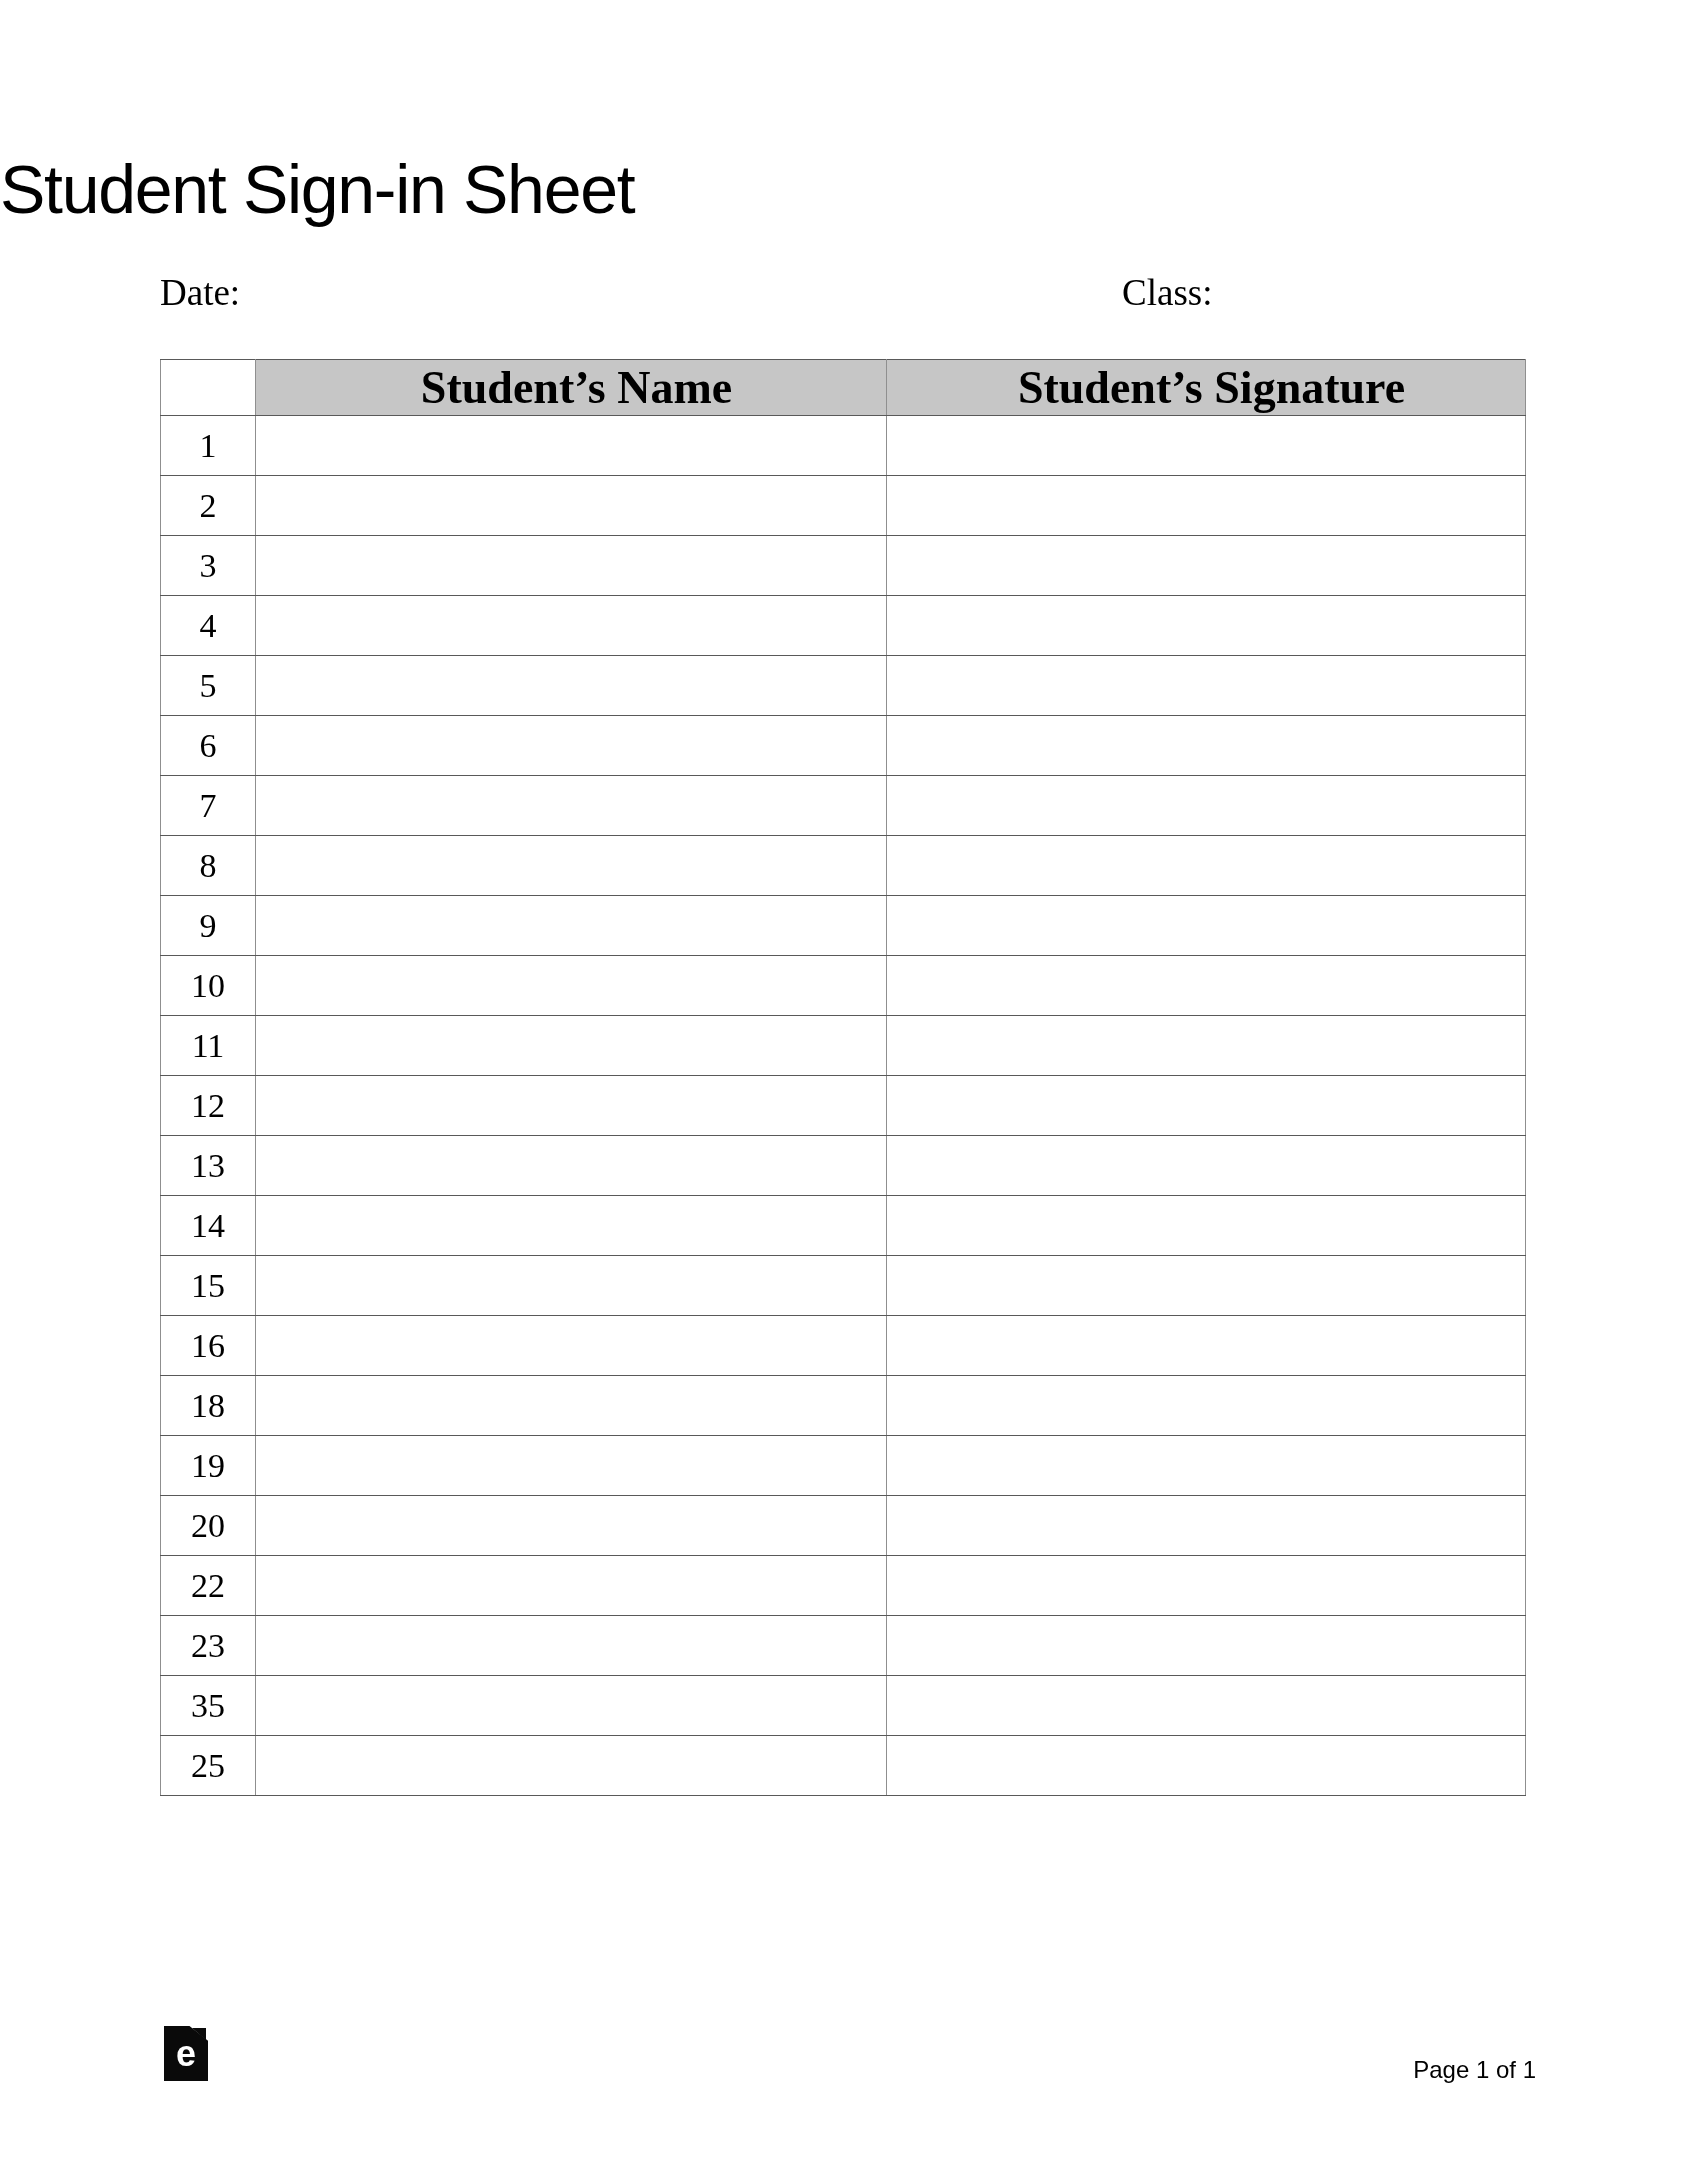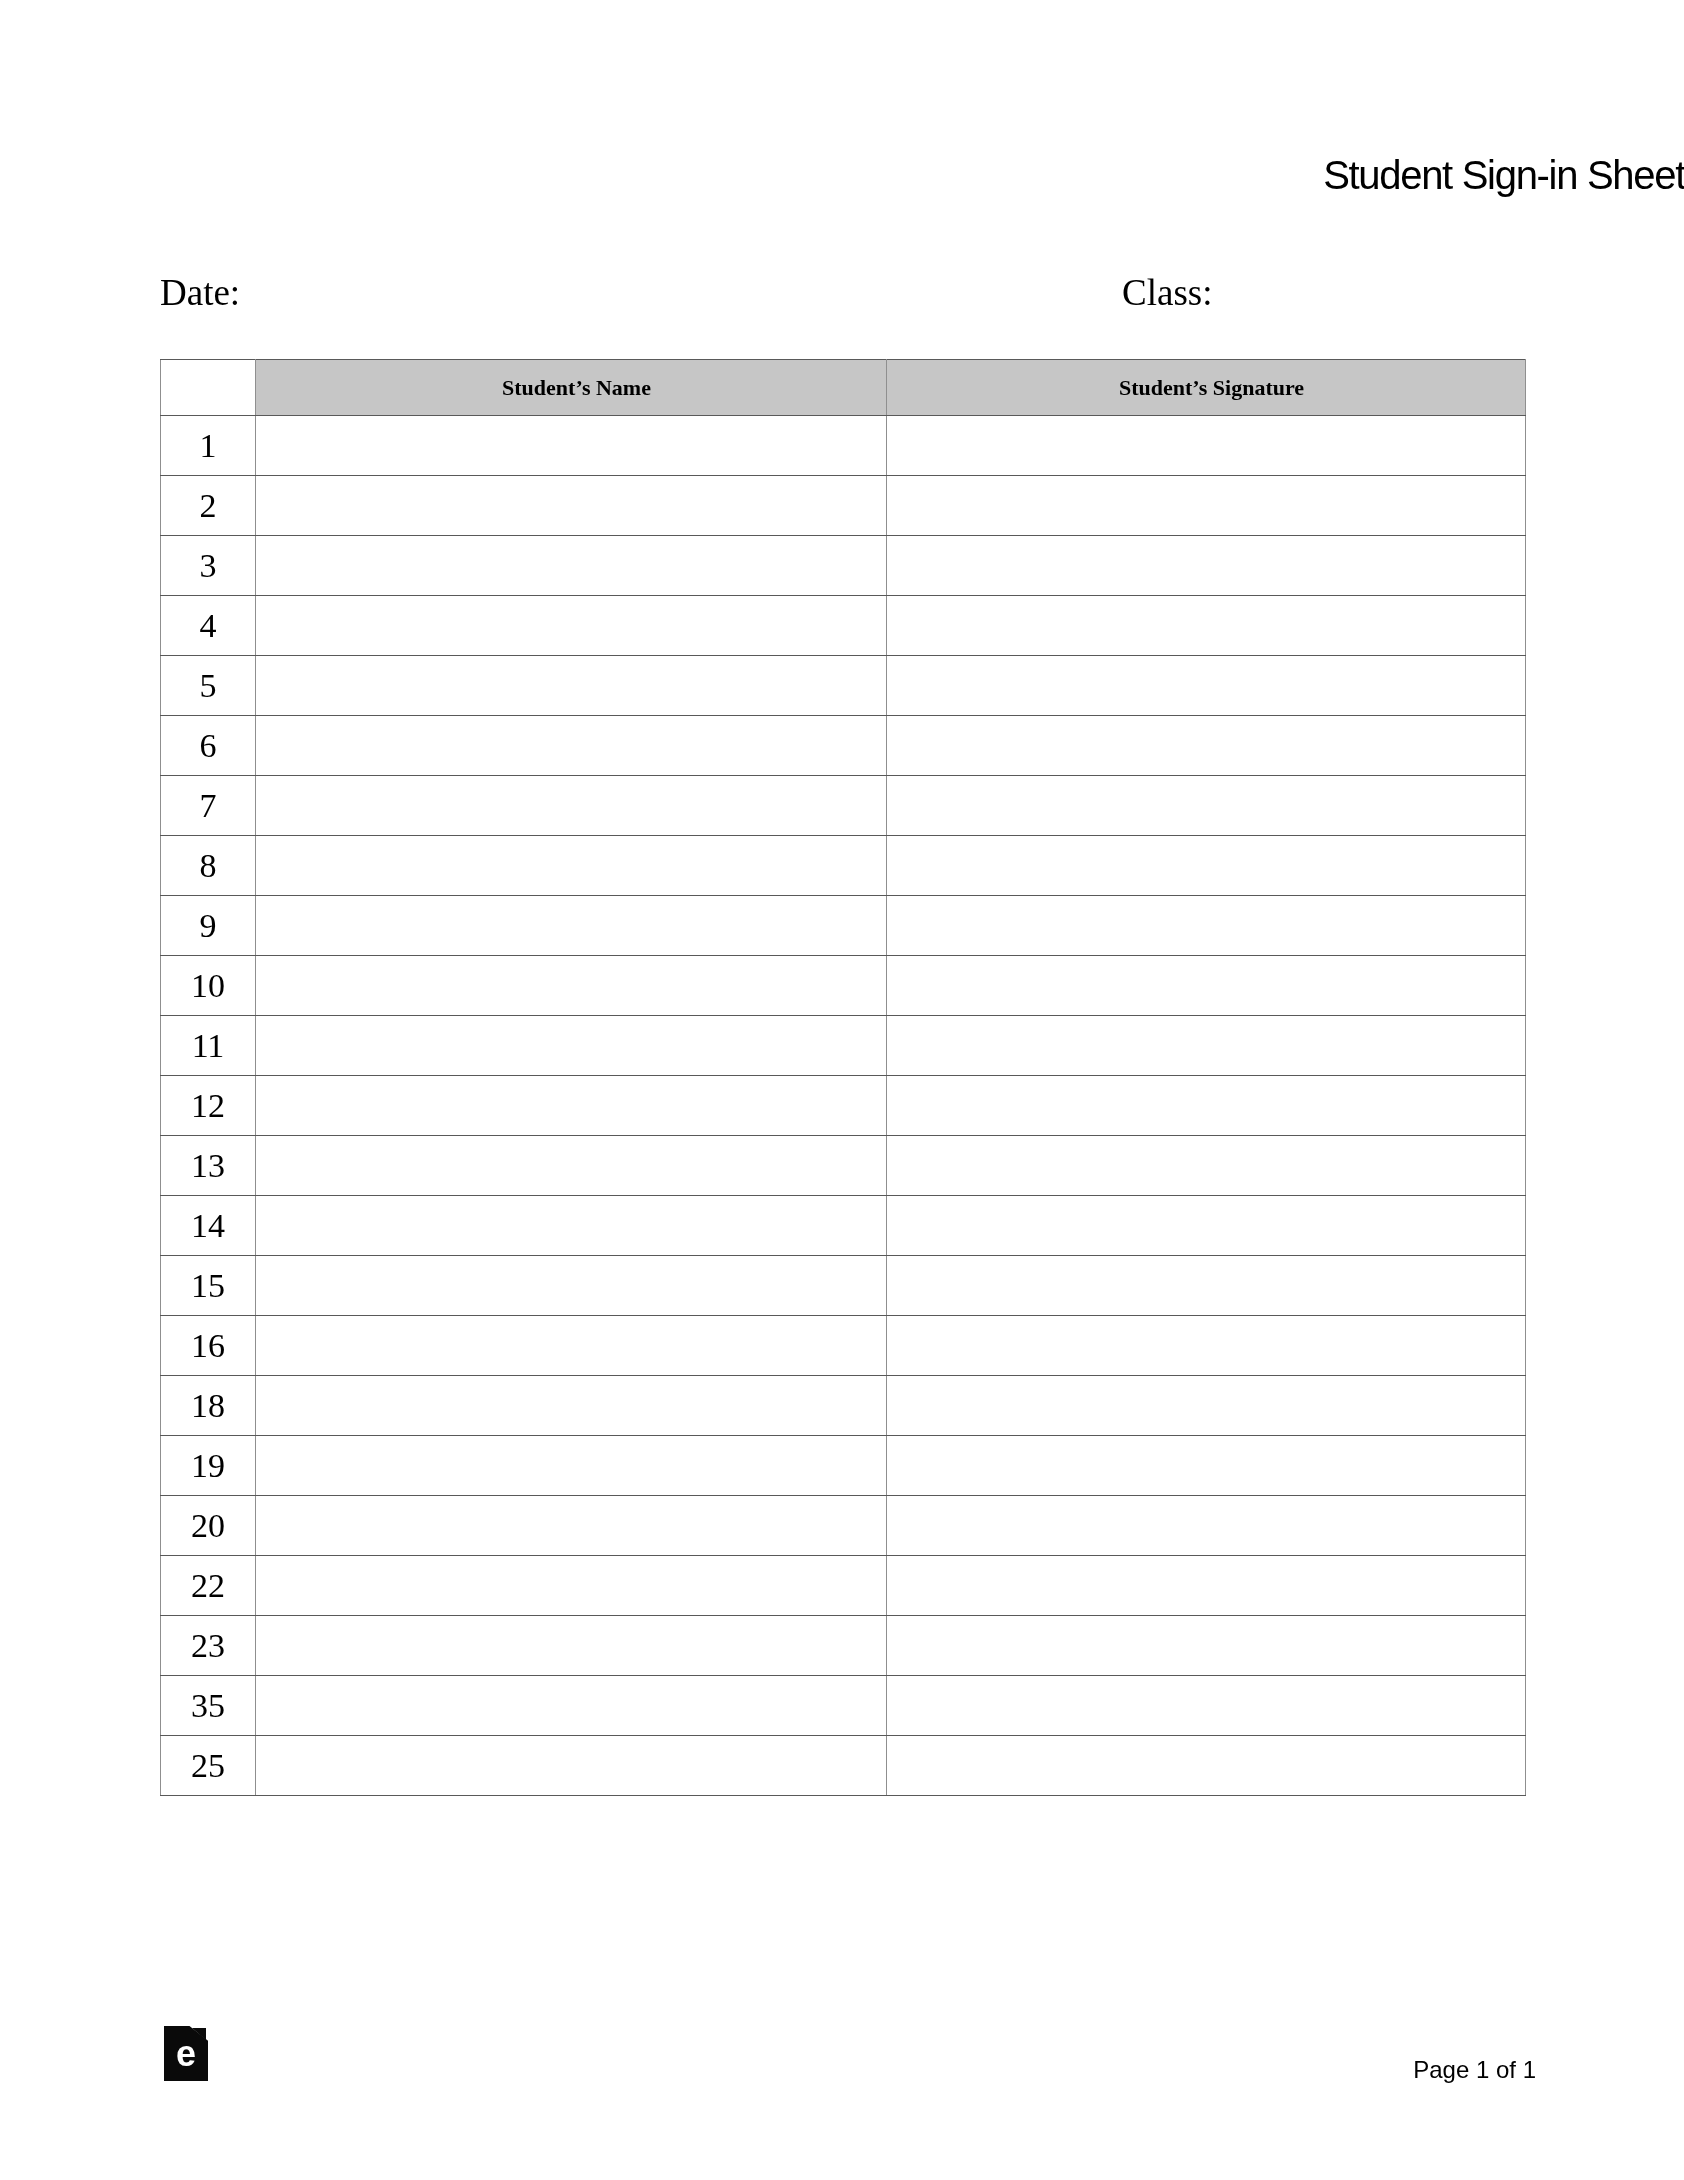--- a/index.html
+++ b/index.html
@@ -11,24 +11,24 @@
     color: #000000;
     font-family: "Liberation Serif", serif;
     overflow: hidden;
   }
   .title {
     position: absolute;
     top: 155px;
     left: 0;
     width: 100%;
     margin: 0;
-    text-align: right;
+    text-align: left;
     font-family: "Liberation Sans", sans-serif;
     font-weight: 400;
-    font-size: 40px;
+    font-size: 68px;
     letter-spacing: -1.3px;
     line-height: 1;
   }
   .field-label {
     position: absolute;
     font-size: 37px;
     line-height: 1;
   }
   .label-date  { left: 160px;  top: 274px; }
   .label-class { left: 1122px; top: 274px; }
@@ -45,21 +45,21 @@
     border-left: 0.9px solid #8f8f8f;
     border-right: 0.9px solid #8f8f8f;
     border-top: 1.7px solid #595959;
     border-bottom: 1.7px solid #595959;
     padding: 0;
     font-family: "Liberation Serif", serif;
     overflow: hidden;
   }
   table.sign-in th {
     height: 55px;
-    font-size: 22px;
+    font-size: 46px;
     font-weight: 700;
     text-align: center;
     vertical-align: middle;
     background: #c6c6c6;
     padding-left: 11px;
   }
   table.sign-in th.num-header { background: #ffffff; }
   table.sign-in td {
     height: 59px;
     font-size: 34px;

